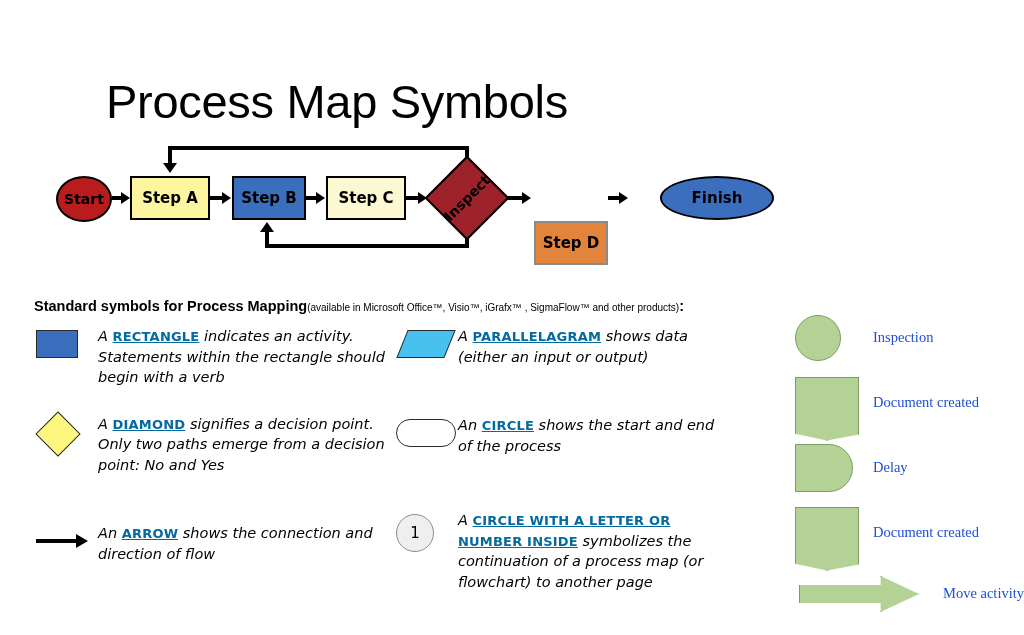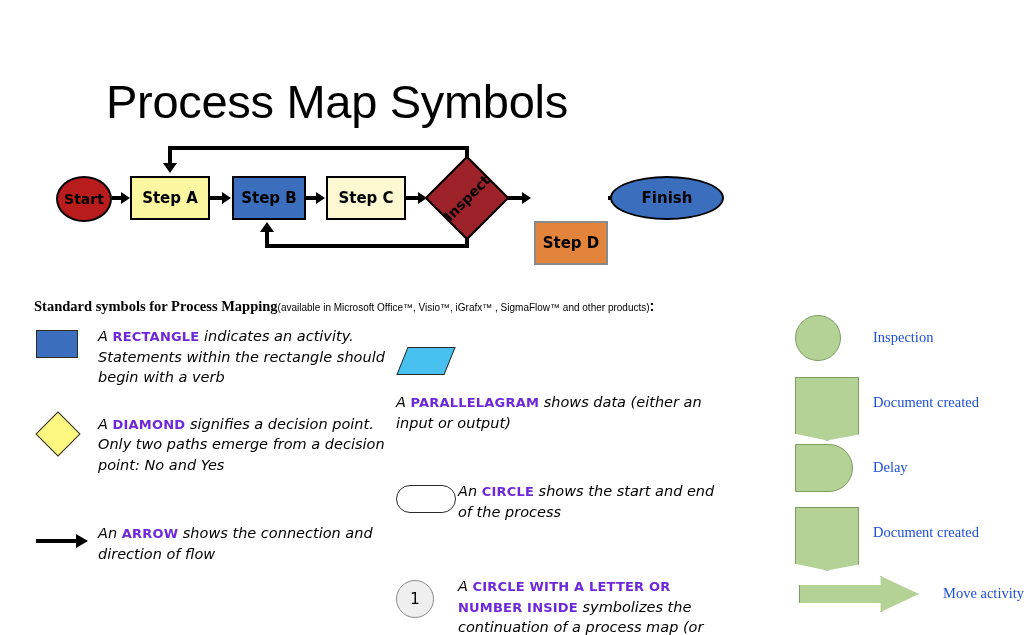--- a/index.html
+++ b/index.html
@@ -83,21 +83,21 @@
     white-space: nowrap;
     color: #000;
   }
   #node-step-d {
     left: 534px; top: 36px; width: 74px; height: 44px;
     background: #e3843c;
     border: 2px solid #8a8a8a;
     margin-top: 45px;
   }
   #node-finish {
-    left: 610px; top: 36px; width: 114px; height: 44px;
+    left: 660px; top: 36px; width: 114px; height: 44px;
     background: #3b6fbd;
     border: 2px solid #000;
     border-radius: 50%;
   }
 
   
   .conn {
     position: absolute;
     background: #000;
   }
@@ -124,21 +124,21 @@
   
   #legend-heading {
     position: absolute;
     left: 34px;
     top: 297px;
     white-space: nowrap;
   }
   #legend-heading .main {
     font-size: 14.5px;
     font-weight: bold;
-    font-family: Liberation Serif, serif;
+    font-family: Liberation Sans, sans-serif;
   }
   #legend-heading .sub {
     font-size: 10px;
     font-weight: normal;
   }
   #legend-heading .colon {
     font-size: 14.5px;
     font-weight: bold;
   }
 
@@ -164,23 +164,24 @@
   .legend-text {
     font-family: "DejaVu Sans", sans-serif;
     font-style: italic;
     font-size: 14.5px;
     line-height: 1.42;
     color: #000;
   }
   .legend-text b {
     font-style: normal;
     font-weight: bold;
-    color: #6d28d9;
+    color: #0369a1;
     font-size: 13px;
     letter-spacing: 0.2px;
+    text-decoration: underline;
   }
 
   
   .ic-rect {
     width: 40px; height: 26px;
     background: #3b6fbd;
     border: 1px solid #2a2a2a;
   }
   .ic-diamond {
     width: 30px; height: 30px;
@@ -360,21 +361,21 @@
         <div class="ic-arrow-line"></div>
         <div class="ic-arrow-head"></div>
       </div>
     </div>
     <div class="legend-text"><span>An </span><b>ARROW</b><span> shows the connection and direction of flow</span></div>
   </div>
 </div>
 
 <div class="legend-col" id="legend-col-mid">
 
-  <div class="legend-row" style="margin-bottom:48px;flex-direction:column;">
+  <div class="legend-row" style="margin-bottom:48px;">
     <div class="legend-icon">
       <div class="ic-parallelogram"></div>
     </div>
     <div class="legend-text"><span>A </span><b>PARALLELAGRAM</b><span> shows data (either an input or output)</span></div>
   </div>
 
   <div class="legend-row" style="margin-bottom:54px;">
     <div class="legend-icon">
       <div class="ic-ellipse"></div>
     </div>

